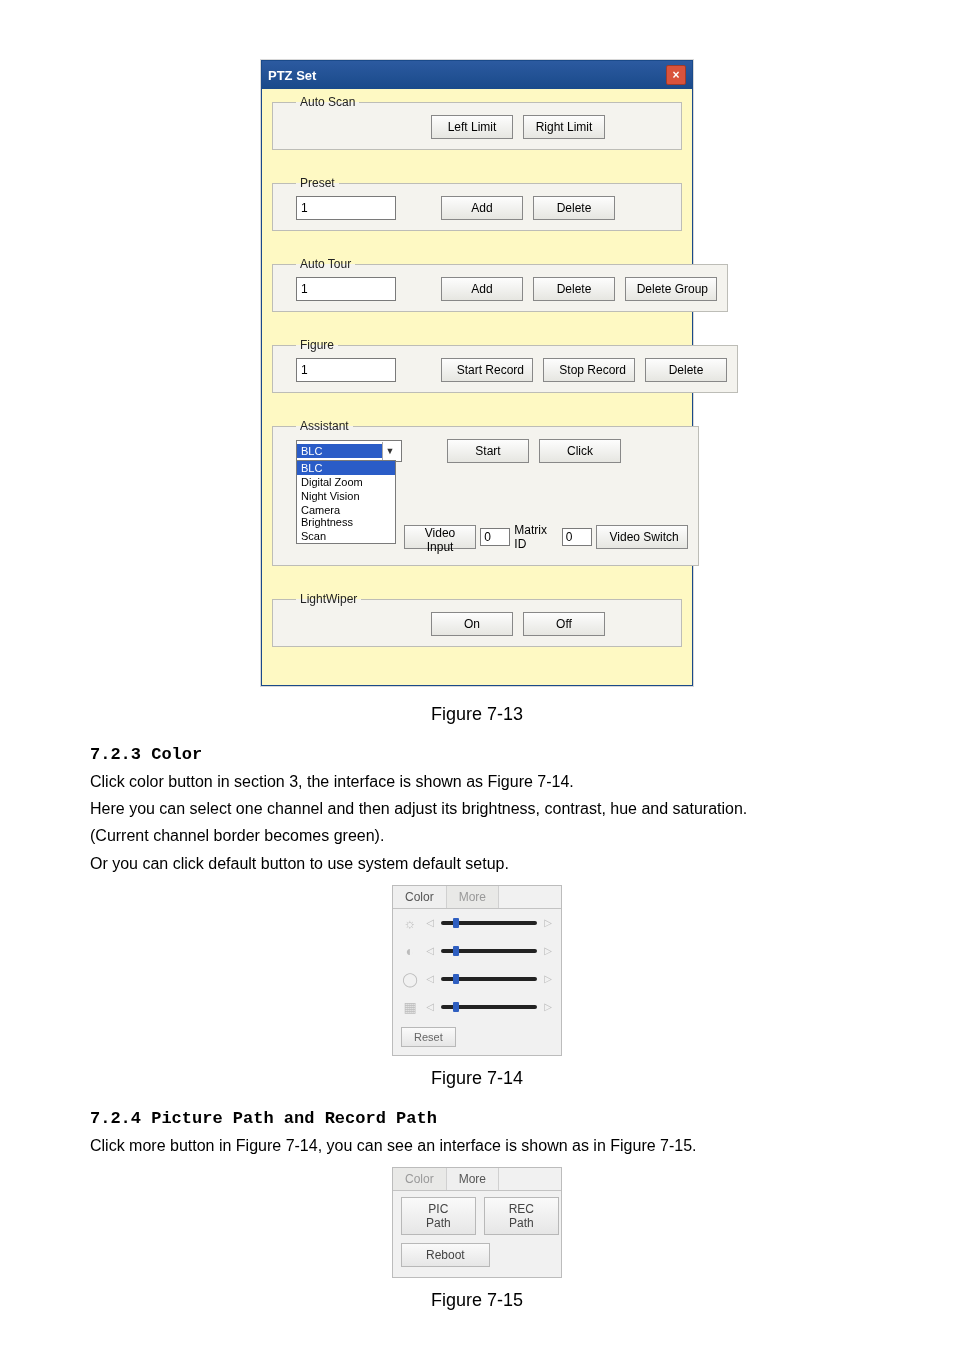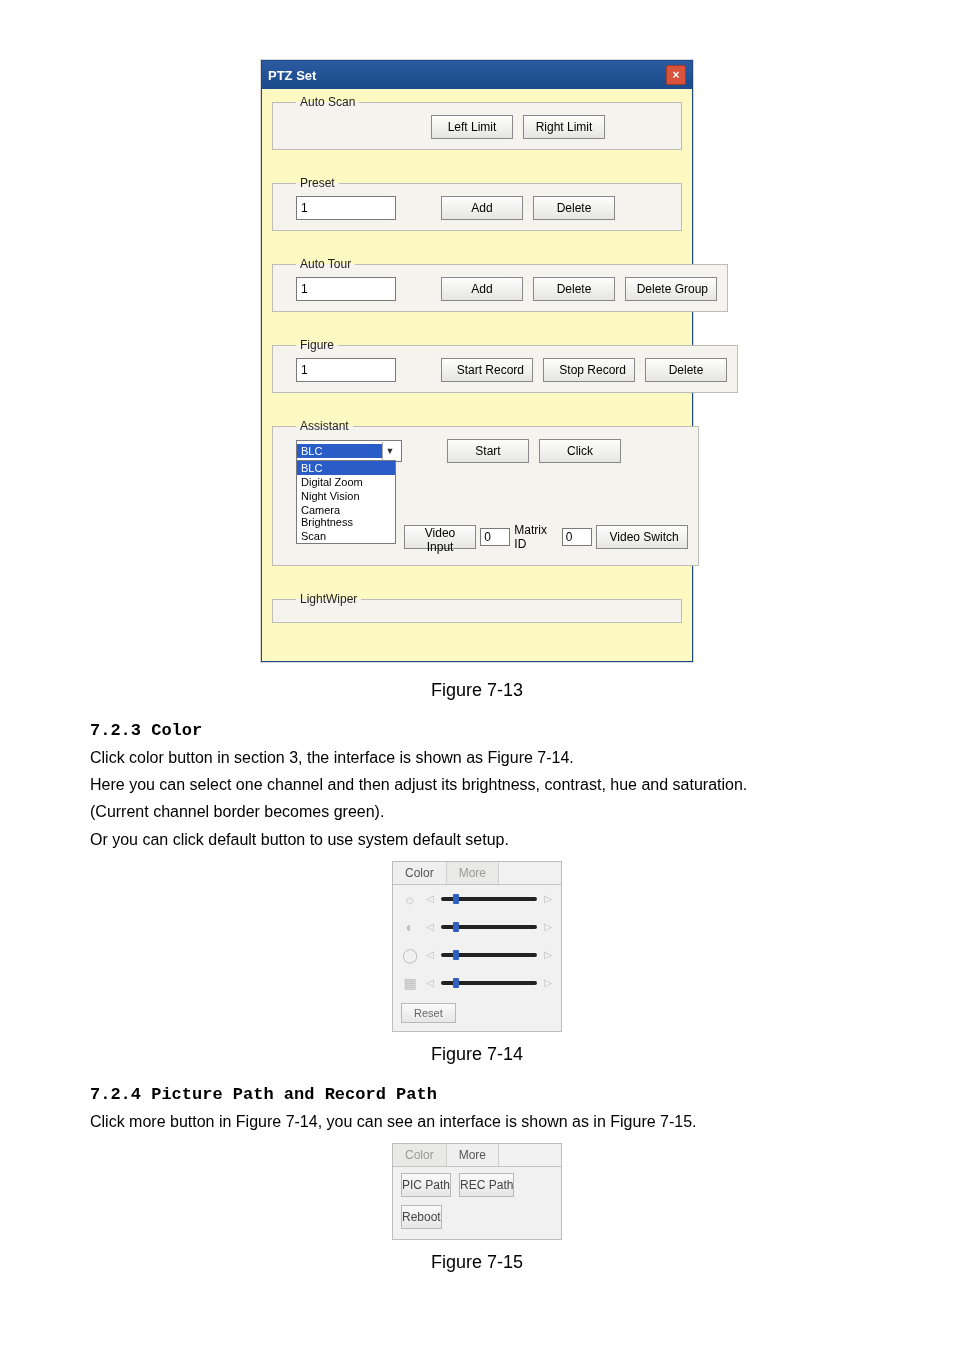--- a/index.html
+++ b/index.html
@@ -183,21 +183,21 @@
     margin: 10px auto 8px auto;
     border: 1px solid #bcbcbc;
     background: #f1f1f1;
     font-size: 12px;
   }
   .more-body { padding: 6px 8px 10px 8px; display:flex; flex-direction:column; gap:8px;}
   .more-row { display:flex; gap:8px; }
   .more-btn {
     border: 1px solid #b8b8b8;
     background: linear-gradient(#fafafa,#e6e6e6);
-    padding: 4px 0;
+    padding: 4px 24px;
     font-size: 12px;
     color: #444;
     cursor: pointer;
   }
   .spacer-col { width: 125px; display:inline-block; }
 </style>
 </head>
 <body>
 
 <div class="dialog">
@@ -273,20 +273,25 @@
         <button class="btn" style="min-width:72px">Video Input</button>
         <input class="small-num" value="0" style="">
         <span>Matrix ID</span>
         <input class="small-num" value="0" style="">
         <button class="btn wide">Video Switch</button>
       </div>
     </fieldset>
 
     <fieldset>
       <legend>LightWiper</legend>
+      <div class="row">
+        <span class="spacer-col"></span>
+        <button class="btn">On</button>
+        <button class="btn">Off</button>
+      </div>
     </fieldset>
 
   </div>
 </div>
 
 <div class="fig-cap">Figure 7-13</div>
 
 <div class="heading">7.2.3   Color</div>
 <p class="para">Click color button in section 3, the interface is shown as Figure 7-14.</p>
 <p class="para">Here you can select one channel and then adjust its brightness, contrast, hue and saturation.</p>

